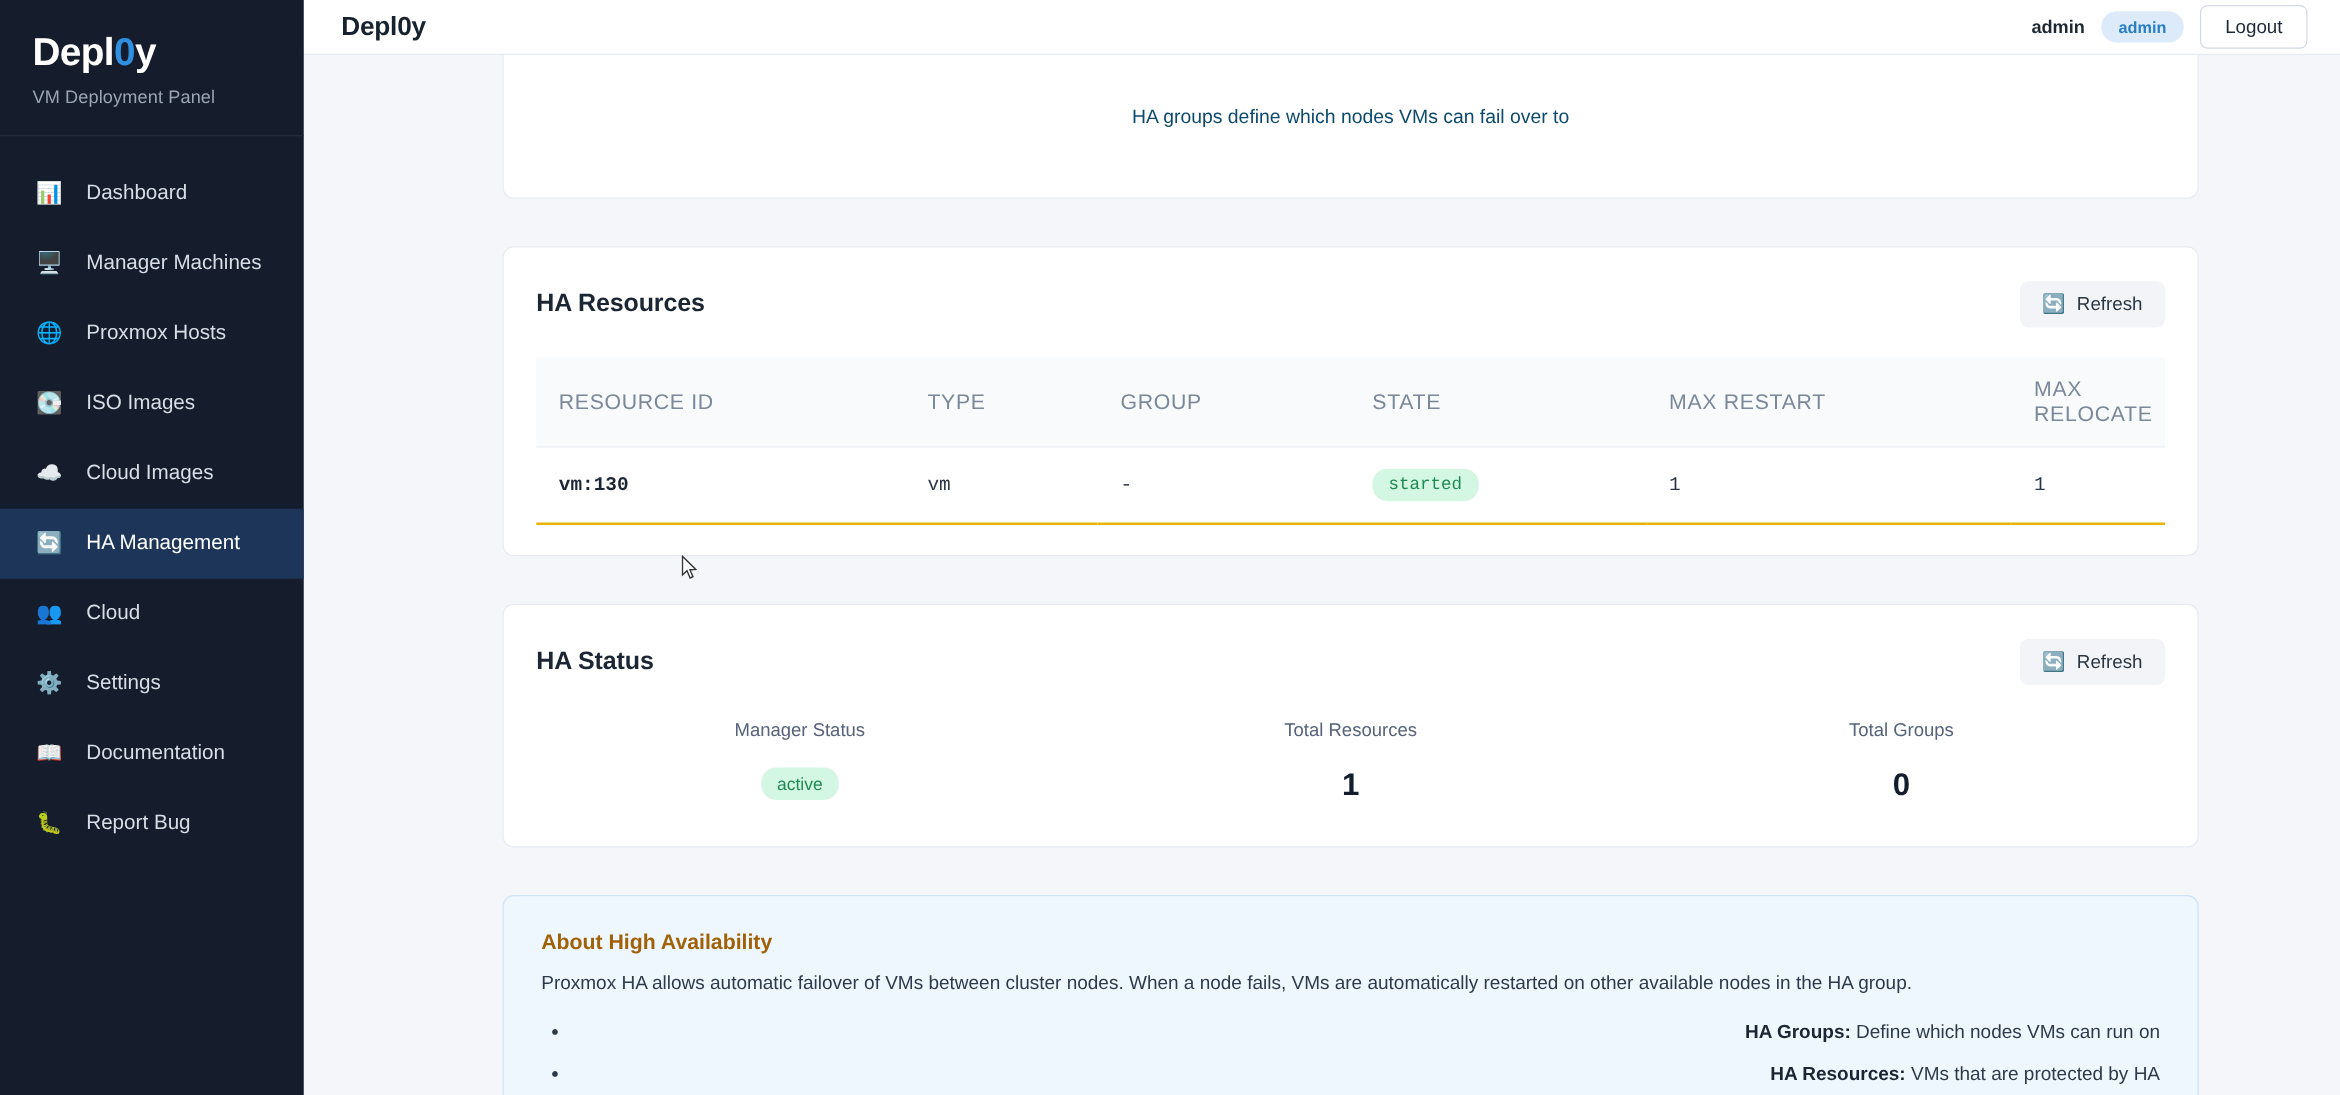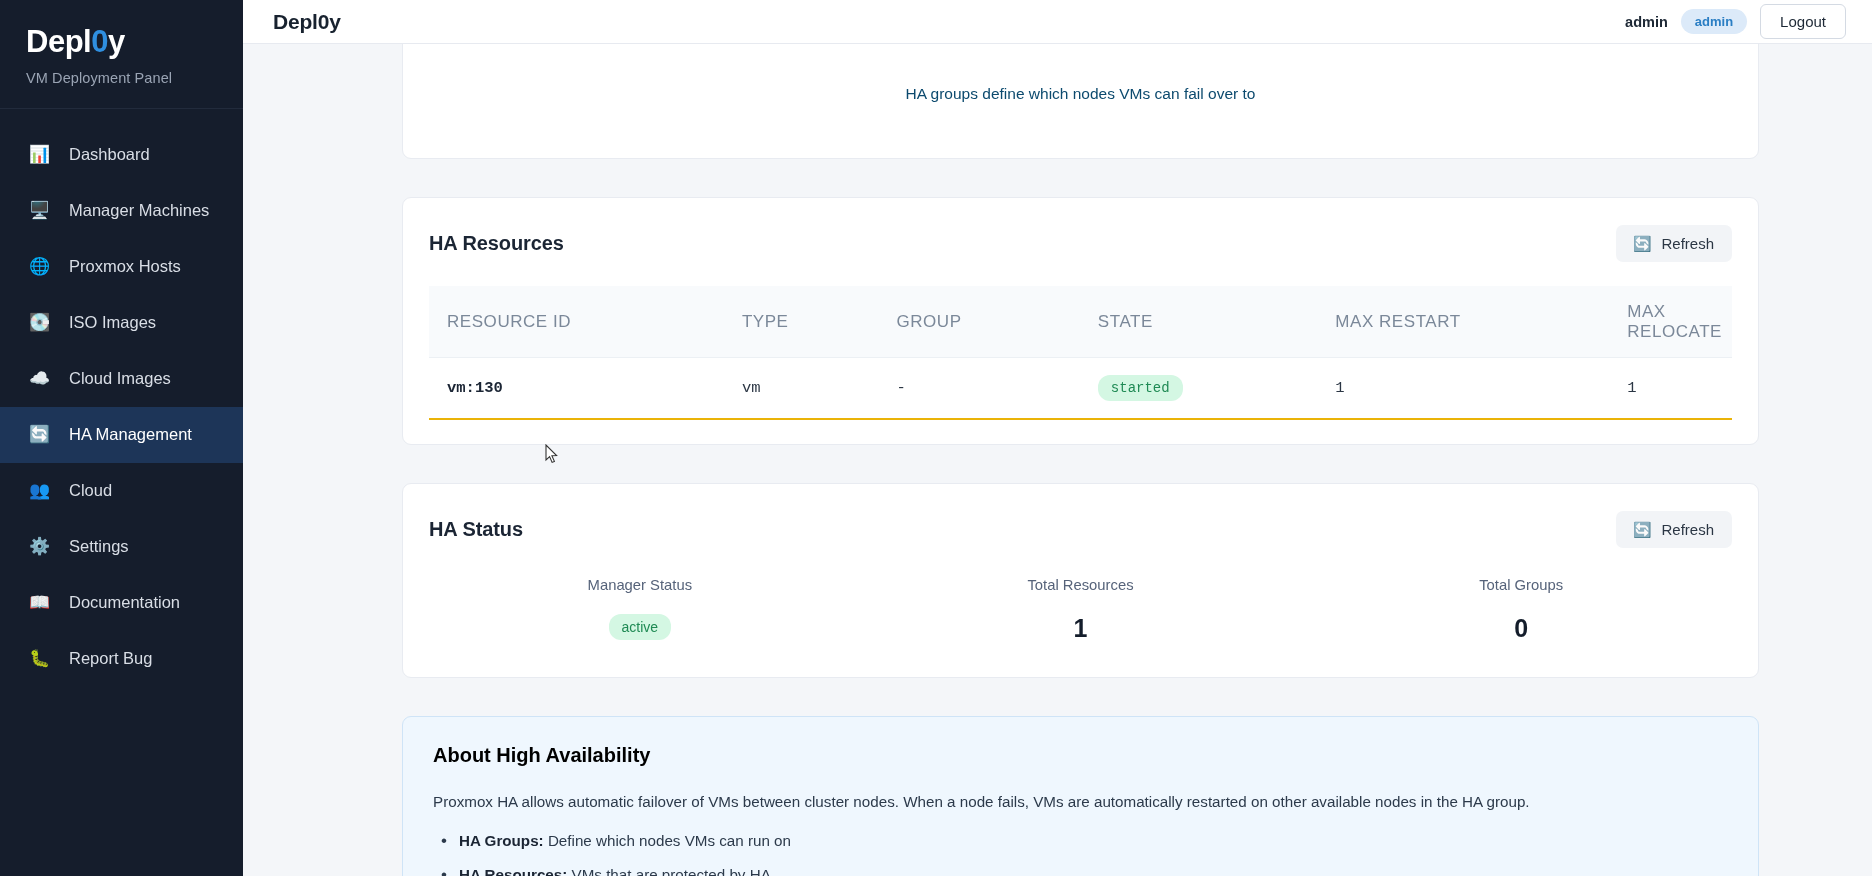--- a/index.html
+++ b/index.html
@@ -164,30 +164,31 @@
   .status-value-num { font-size: 25px; font-weight: bold; color: #141d2b; }
 
   .about-card {
     background: #eff7fe;
     border: 1px solid #cfe4f7;
     border-radius: 9px;
     margin: 0 113px 0 159px;
     padding: 27px 30px 30px 30px;
   }
   .about-title {
-    font-size: 20px; font-weight: bold; color: #000000;
-    margin-bottom: 24px;
+    font-size: 17px; font-weight: bold; color: #a16207;
+    margin-bottom: 12px;
   }
   .about-desc { font-size: 15.2px; color: #2c3a4b; line-height: 1.5; }
   .about-list { list-style: none; margin-top: 18px; }
   .about-list li {
     font-size: 15.2px; color: #2c3a4b;
     position: relative;
     padding-left: 26px;
     margin-bottom: 17px;
+    text-align: right;
   }
   .about-list li:before {
     content: "\2022";
     position: absolute; left: 8px; top: -1px;
     font-size: 17px; color: #2c3a4b;
   }
   .about-list li b { color: #1b2534; }
 
   .gap-32 { height: 38px; }
 

